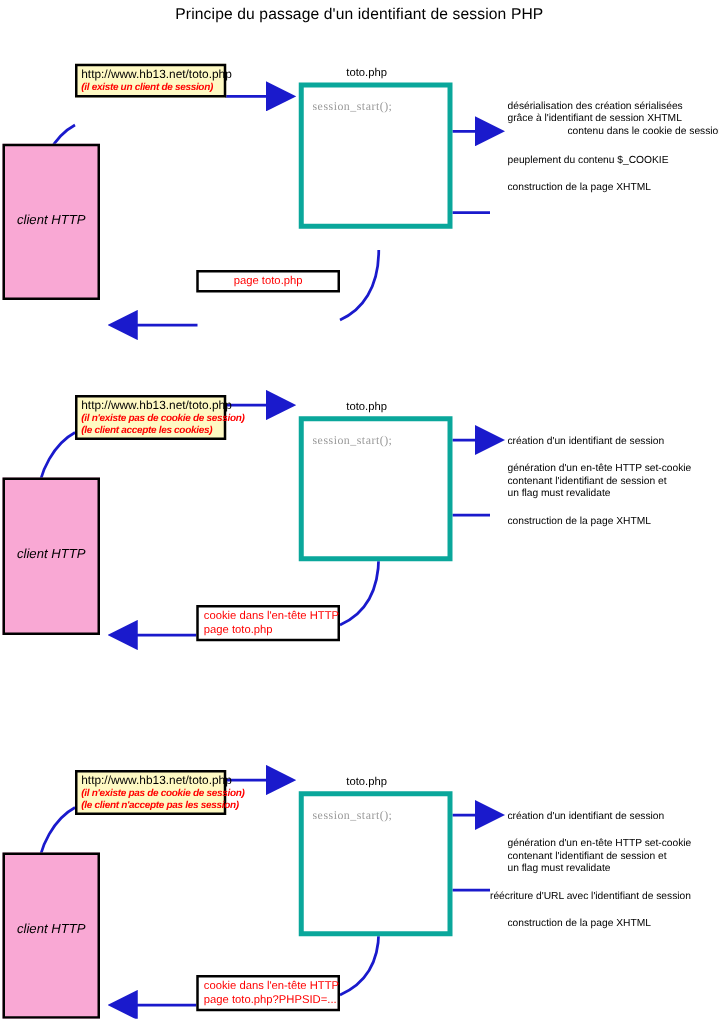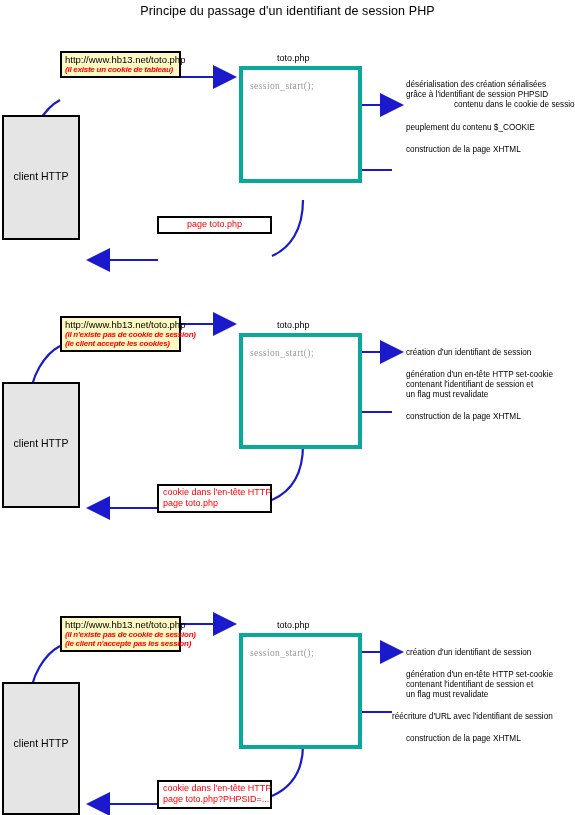--- a/index.html
+++ b/index.html
@@ -10,22 +10,23 @@
   }
   .page-title{
     position:absolute;left:0;top:4px;width:575px;text-align:center;
     font-size:12.5px;color:#000;letter-spacing:0.1px;
   }
   .block{position:absolute;left:0;width:575px;}
   .svg-layer{position:absolute;left:0;top:0;width:575px;height:290px;overflow:visible;}
 
   
   .client-box{
-    position:absolute;border:2px solid #000;background:#e5e5e5;
+    position:absolute;border:2px solid #000;background:#f9a8d4;
     box-sizing:border-box;
+    font-style:italic;
   }
   .client-label{
     position:absolute;left:0;width:100%;text-align:center;
     font-size:10.5px;color:#000;
   }
 
   
   .url-box{
     position:absolute;border:2px solid #000;background:#fef9c3;
     box-sizing:border-box;padding:1px 3px 2px 3px;
@@ -93,30 +94,30 @@
 
     <line x1="158" y1="200" x2="108" y2="200" stroke="#1a1acc" stroke-width="2.2" marker-end="url(#ah1b)"></line>
   </svg>
 
   <div class="client-box" style="left:2px;top:75px;width:78px;height:125px;">
     <div class="client-label" style="top:53px;">client HTTP</div>
   </div>
 
   <div class="url-box" style="left:60px;top:11px;width:121px;">
     <div class="url-main">http://www.hb13.net/toto.php</div>
-    <div class="url-note">(il existe un cookie de tableau)</div>
+    <div class="url-note">(il existe un client de session)</div>
   </div>
 
   <div class="php-title" style="left:277px;top:13px;">toto.php</div>
   <div class="php-box" style="left:239px;top:26px;width:123px;height:117px;">
   </div>
   <div class="php-code" style="left:250px;top:41px;">session_start();</div>
 
   <div class="annot" style="left:406px;top:40px;">désérialisation des création sérialisées</div>
-  <div class="annot" style="left:406px;top:50px;">grâce à l'identifiant de session PHPSID</div>
+  <div class="annot" style="left:406px;top:50px;">grâce à l'identifiant de session XHTML</div>
   <div class="annot" style="left:406px;top:60px;padding-left:48px;">contenu dans le cookie de session</div>
   <div class="annot" style="left:406px;top:83px;">peuplement du contenu $_COOKIE</div>
   <div class="annot" style="left:406px;top:105px;">construction de la page XHTML</div>
 
   <div class="resp-box resp-center" style="left:157px;top:176px;width:115px;">
     <div class="resp-line">page toto.php</div>
   </div>
 </div>
 
 <div class="block" style="top:312px;height:240px;">

